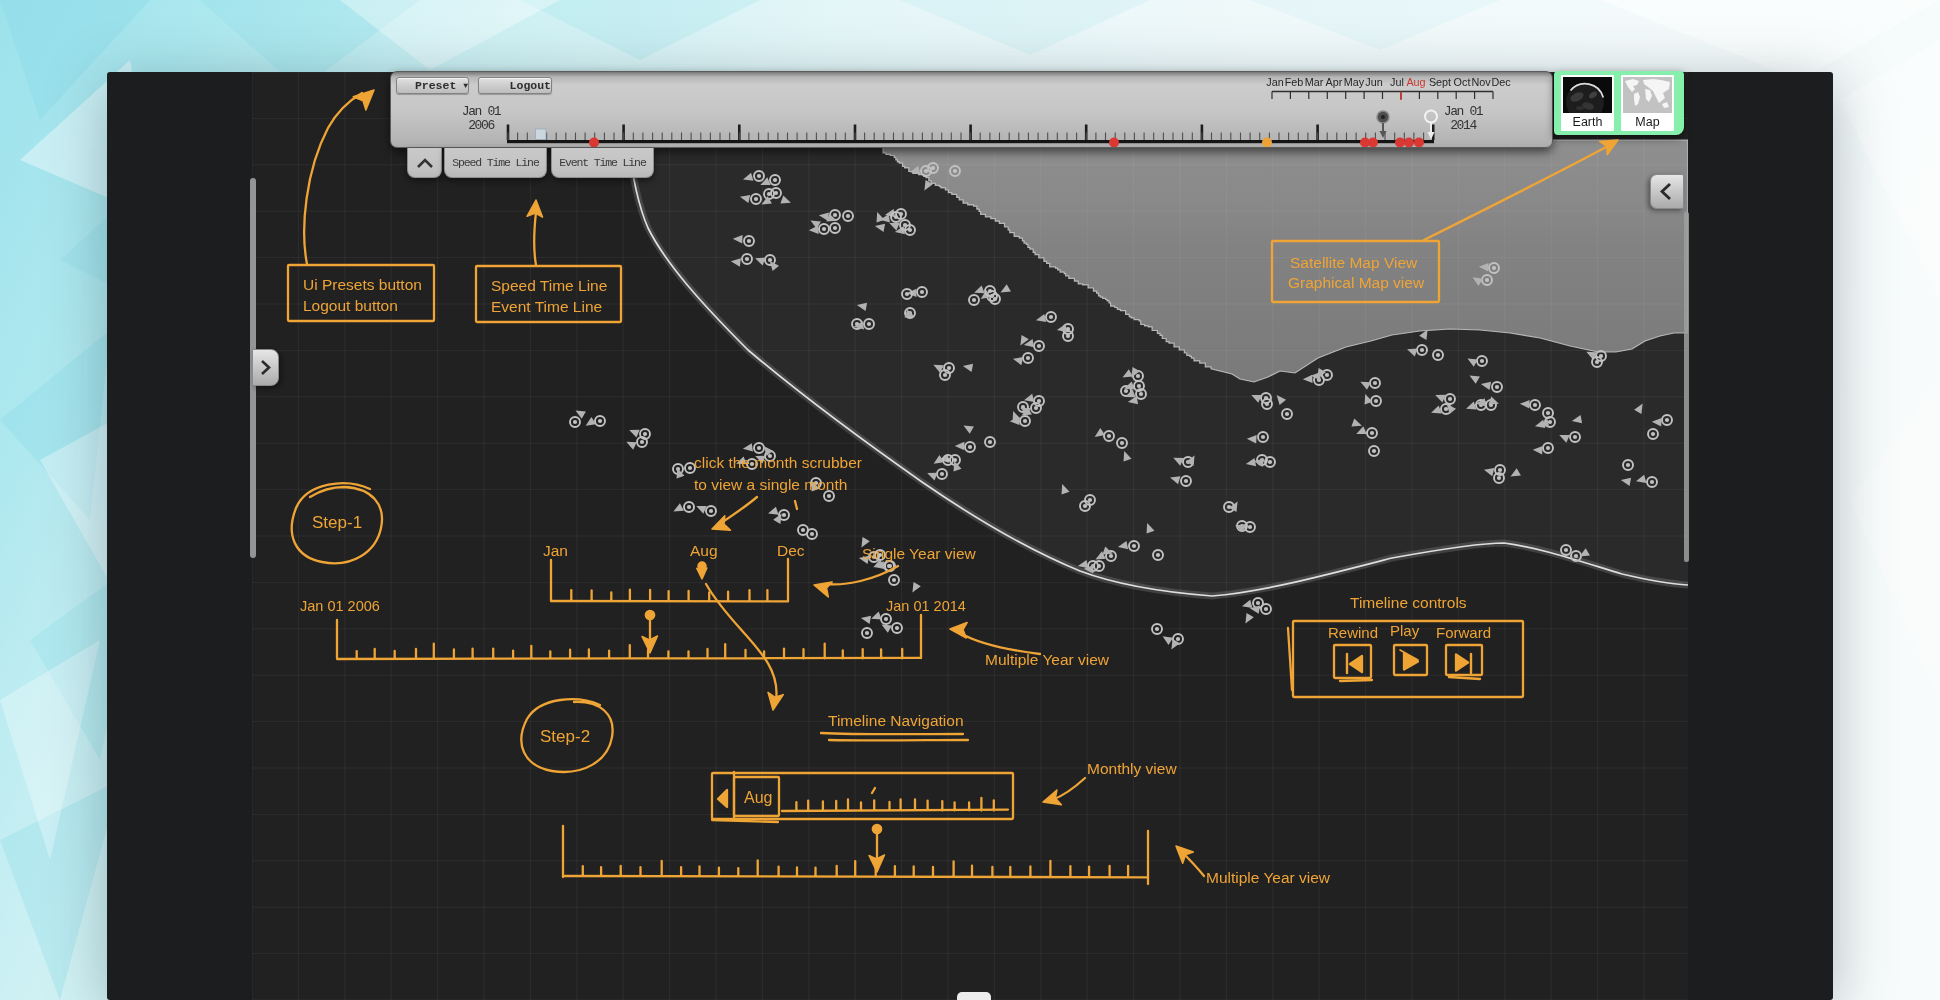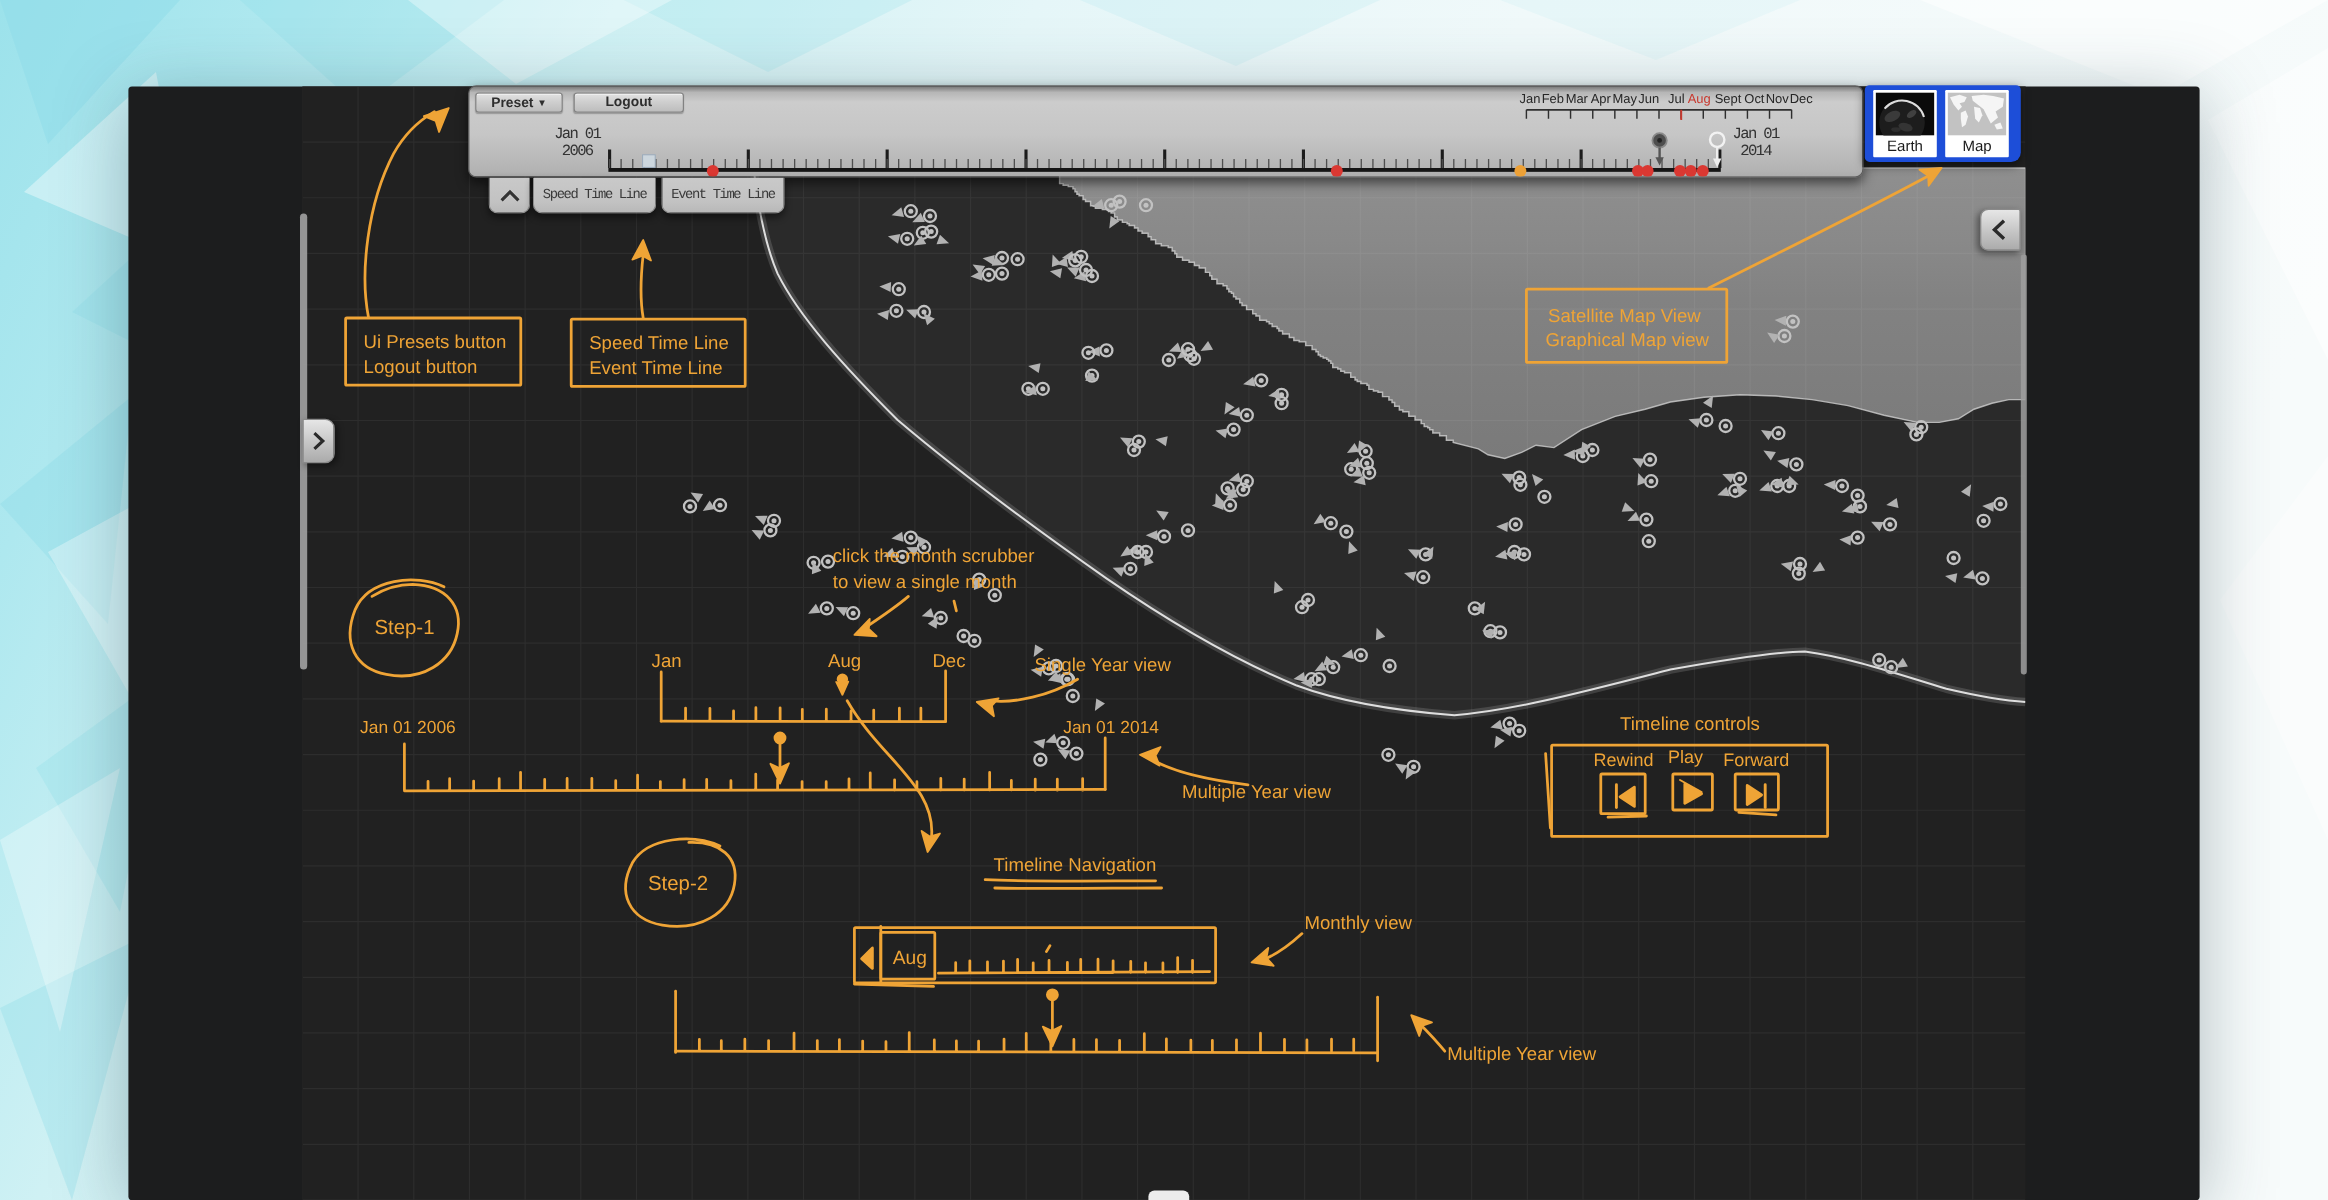--- a/index.html
+++ b/index.html
@@ -5,26 +5,26 @@
 html,body{width:1940px;height:1000px;overflow:hidden;background:#eef8f9;font-family:"Liberation Sans",sans-serif}
 #stage{position:relative;width:1940px;height:1000px}
 .abs{position:absolute}
 #frame{left:107px;top:72px;width:1726px;height:928px;background:#1c1d1e;border-radius:3px;box-shadow:0 10px 60px rgba(40,70,80,.35)}
 #canvas{left:252px;top:72px;width:1436px;height:928px;background:#212121;overflow:hidden}
 #toolbar{left:390px;top:71px;width:1163px;height:77px;border-radius:7px;border:1px solid #5c5c5c;
  background:linear-gradient(180deg,#777 0,#b6b6b6 5px,#cccccc 13px,#c6c6c6 40px,#b3b3b3 70px,#a9a9a9 77px);
  box-shadow:0 4px 10px rgba(0,0,0,.55)}
 .btn{position:absolute;top:5px;height:17px;border:1px solid #828282;border-radius:3px;
  background:linear-gradient(180deg,#e2e2e2,#cfcfcf 45%,#bdbdbd);box-shadow:inset 0 1px 0 #f2f2f2,0 1px 1px rgba(0,0,0,.25);
- font-family:Liberation Sans, sans-serif;font-size:11.5px;font-weight:700;color:#2e2e2e;text-align:center;line-height:15px}
+ font-family:Liberation Mono, monospace;font-size:11.5px;font-weight:700;color:#2e2e2e;text-align:right;line-height:15px}
 .tab{position:absolute;top:148px;height:30px;background:linear-gradient(180deg,#c9c9c9,#c2c2c2 70%,#b8b8b8);
  border:1px solid #8e8e8e;border-top:none;border-radius:0 0 8px 8px;box-shadow:0 3px 6px rgba(0,0,0,.45);
  font-family:"Liberation Mono",monospace;font-size:11.5px;letter-spacing:-1.15px;color:#3a3a3a;text-align:center;line-height:29px;white-space:nowrap}
 .mono{font-family:Liberation Mono, monospace;color:#333}
-#thumbs{left:1554px;top:71px;width:130px;height:64px;background:#1d4ed8;border-radius:4px 4px 8px 4px;box-shadow:0 3px 8px rgba(0,0,0,.5)}
+#thumbs{left:1554px;top:71px;width:130px;height:64px;background:#86efac;border-radius:4px 4px 8px 4px;box-shadow:0 3px 8px rgba(0,0,0,.5)}
 .card{position:absolute;top:4px;width:53px;height:56px;background:#fff;border-radius:1px}
 .thlabel{position:absolute;top:40px;width:53px;text-align:center;font-size:12.5px;color:#1a1a1a}
 .edgebtn{background:linear-gradient(180deg,#e6e6e6,#c2c2c2 60%,#ababab);border:1px solid #8a8a8a;color:#222}
 #lbtn{left:252px;top:349px;width:27px;height:37px;border-radius:0 8px 8px 0;box-shadow:2px 2px 5px rgba(0,0,0,.4)}
 #rbtn{left:1650px;top:174px;width:34px;height:35px;border-radius:7px 2px 2px 7px;box-shadow:-2px 2px 5px rgba(0,0,0,.4)}
 #lscroll{left:250px;top:178px;width:6px;height:380px;background:#a2a2a2;border-radius:3px;opacity:.9}
 #rscroll{left:1684px;top:212px;width:5px;height:350px;background:#9f9f9f;border-radius:2px;opacity:.85}
 #botbtn{left:957px;top:992px;width:34px;height:8px;background:#ececec;border-radius:5px 5px 0 0}
 svg text{font-family:"Liberation Sans",sans-serif}
 </style></head><body>
@@ -338,21 +338,21 @@
         <use href="#rg" x="1039" y="346"></use>
         <use href="#tr" transform="translate(1029,344) rotate(170)"></use>
         <use href="#tr" transform="translate(1023,341) rotate(120)"></use>
         <use href="#rg" x="1122" y="443"></use>
         <use href="#rg" x="1109" y="436"></use>
         <use href="#tr" transform="translate(1099,434) rotate(146)"></use>
         <use href="#tr" transform="translate(1126,456) rotate(250)"></use>
       </svg></div>
 <div class="abs" id="toolbar">
       <div class="btn" style="left:5px;width:73px">Preset <span style="font-size:8px;vertical-align:1px">▼</span></div>
-      <div class="btn" style="left:87px;width:92px">Logout</div>
+      <div class="btn" style="left:87px;width:74px">Logout</div>
       <svg width="1161" height="75" viewBox="391 72 1161 75" style="position:absolute;left:0;top:0">
         <rect x="507" y="140" width="927" height="3.2" fill="#151515"></rect>
         <path d="M508.0,124.5 V140 M623.6,124.5 V140 M739.3,124.5 V140 M855.0,124.5 V140 M970.6,124.5 V140 M1086.2,124.5 V140 M1201.9,124.5 V140 M1317.6,124.5 V140 M1433.2,124.5 V140" stroke="#1c1c1c" stroke-width="2.6"></path>
         <path d="M508.0,132.5 V140 M517.6,132.5 V140 M527.3,132.5 V140 M536.9,132.5 V140 M546.6,132.5 V140 M556.2,132.5 V140 M565.8,132.5 V140 M575.5,132.5 V140 M585.1,132.5 V140 M594.7,132.5 V140 M604.4,132.5 V140 M614.0,132.5 V140 M623.7,132.5 V140 M633.3,132.5 V140 M642.9,132.5 V140 M652.6,132.5 V140 M662.2,132.5 V140 M671.8,132.5 V140 M681.5,132.5 V140 M691.1,132.5 V140 M700.8,132.5 V140 M710.4,132.5 V140 M720.0,132.5 V140 M729.7,132.5 V140 M739.3,132.5 V140 M748.9,132.5 V140 M758.6,132.5 V140 M768.2,132.5 V140 M777.9,132.5 V140 M787.5,132.5 V140 M797.1,132.5 V140 M806.8,132.5 V140 M816.4,132.5 V140 M826.0,132.5 V140 M835.7,132.5 V140 M845.3,132.5 V140 M855.0,132.5 V140 M864.6,132.5 V140 M874.2,132.5 V140 M883.9,132.5 V140 M893.5,132.5 V140 M903.1,132.5 V140 M912.8,132.5 V140 M922.4,132.5 V140 M932.1,132.5 V140 M941.7,132.5 V140 M951.3,132.5 V140 M961.0,132.5 V140 M970.6,132.5 V140 M980.2,132.5 V140 M989.9,132.5 V140 M999.5,132.5 V140 M1009.2,132.5 V140 M1018.8,132.5 V140 M1028.4,132.5 V140 M1038.1,132.5 V140 M1047.7,132.5 V140 M1057.3,132.5 V140 M1067.0,132.5 V140 M1076.6,132.5 V140 M1086.3,132.5 V140 M1095.9,132.5 V140 M1105.5,132.5 V140 M1115.2,132.5 V140 M1124.8,132.5 V140 M1134.4,132.5 V140 M1144.1,132.5 V140 M1153.7,132.5 V140 M1163.4,132.5 V140 M1173.0,132.5 V140 M1182.6,132.5 V140 M1192.3,132.5 V140 M1201.9,132.5 V140 M1211.5,132.5 V140 M1221.2,132.5 V140 M1230.8,132.5 V140 M1240.5,132.5 V140 M1250.1,132.5 V140 M1259.7,132.5 V140 M1269.4,132.5 V140 M1279.0,132.5 V140 M1288.6,132.5 V140 M1298.3,132.5 V140 M1307.9,132.5 V140 M1317.6,132.5 V140 M1327.2,132.5 V140 M1336.8,132.5 V140 M1346.5,132.5 V140 M1356.1,132.5 V140 M1365.7,132.5 V140 M1375.4,132.5 V140 M1385.0,132.5 V140 M1394.7,132.5 V140 M1404.3,132.5 V140 M1413.9,132.5 V140 M1423.6,132.5 V140" stroke="#4f4f4f" stroke-width="1.1"></path>
         <rect x="535.5" y="129" width="10.5" height="10.5" fill="#ccd6dd" stroke="#9ab" stroke-width="0.8"></rect>
         <path d="M1272,91.5 H1493" stroke="#2f2f2f" stroke-width="1.4" fill="none"></path>
         <path d="M1272.0,91.5 V99 M1290.4,91.5 V99 M1308.8,91.5 V99 M1327.3,91.5 V99 M1345.7,91.5 V99 M1364.1,91.5 V99 M1382.5,91.5 V99 M1400.9,91.5 V99 M1419.4,91.5 V99 M1437.8,91.5 V99 M1456.2,91.5 V99 M1474.6,91.5 V99 M1493.0,91.5 V99" stroke="#2f2f2f" stroke-width="1.2"></path>
         <path d="M1401,91.5 V100" stroke="#c8392f" stroke-width="1.6"></path>
         <text x="1275" y="86" font-size="10.8" text-anchor="middle" fill="#262626">Jan</text>
         <text x="1294" y="86" font-size="10.8" text-anchor="middle" fill="#262626">Feb</text>

